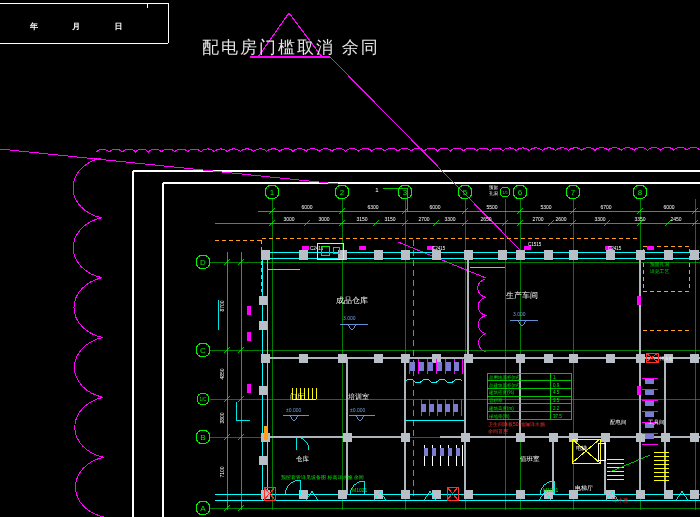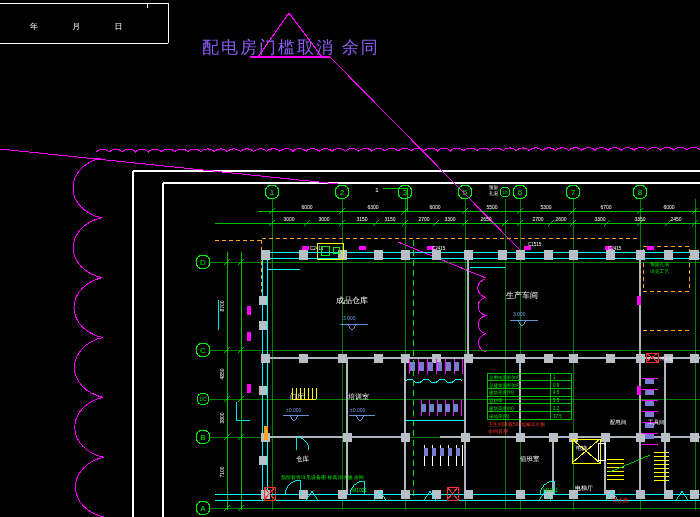--- a/index.html
+++ b/index.html
@@ -1,23 +1,23 @@
 <!DOCTYPE html>
 <html><head>
 <meta charset="utf-8">
 <style>
   html,body{margin:0;padding:0;background:#000;}
   #screen{position:relative;width:700px;height:517px;background:#000;overflow:hidden;
           font-family:"Liberation Sans","DejaVu Sans",sans-serif;}
   #cad{position:absolute;left:0;top:0;}
   svg text{font-family:"Liberation Sans","DejaVu Sans",sans-serif;}
-  .note-text{position:absolute;left:202px;top:36px;color:#8b5cf6;font-size:17px;
+  .note-text{position:absolute;left:202px;top:36px;color:#e5e5e5;font-size:17px;
              letter-spacing:2px;white-space:nowrap;z-index:5;}
   .date-text{position:absolute;left:30px;top:21px;color:#fff;font-size:8px;
-             letter-spacing:16px;white-space:nowrap;}
+             letter-spacing:16px;white-space:nowrap;font-weight:bold;}
 </style>
 </head>
 <body>
 
 <div id="screen">
 
   <div class="note-text">配电房门槛取消 余同</div>
 
   <div class="date-text">年 月 日</div>
 

